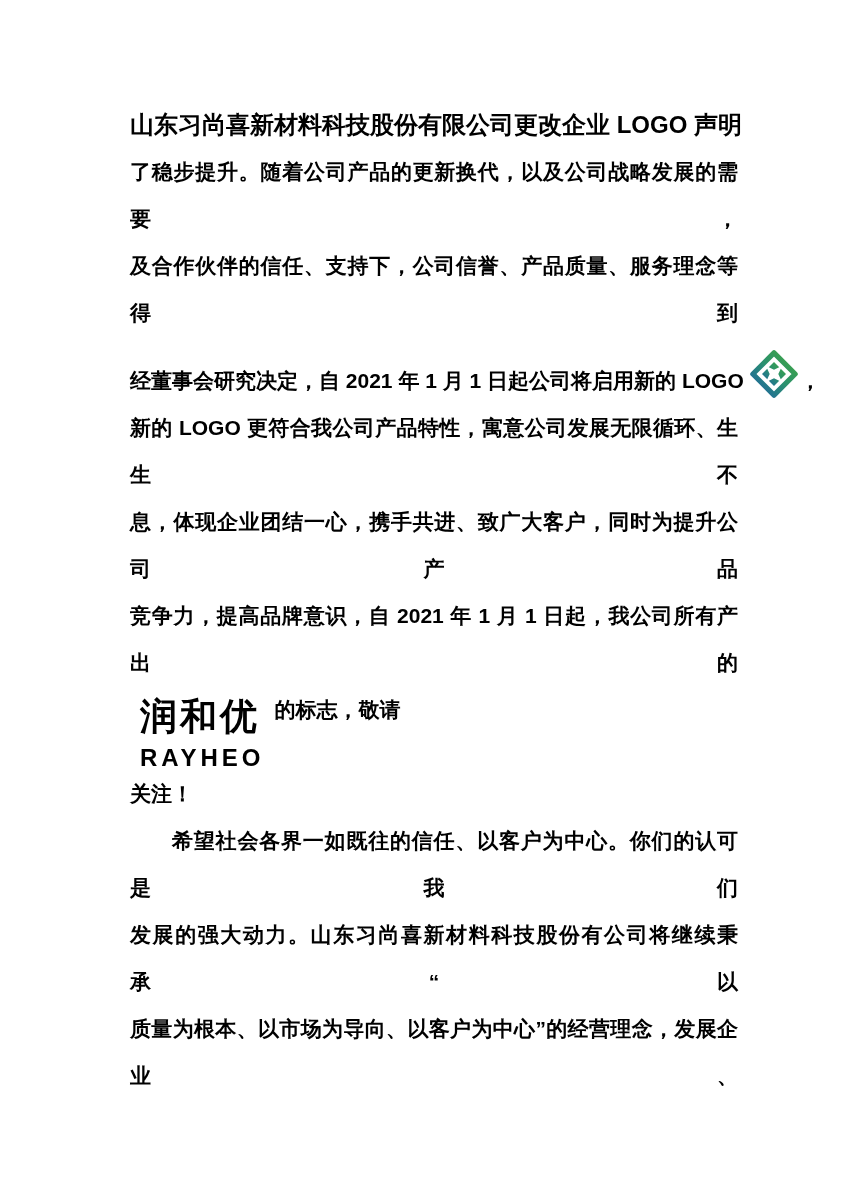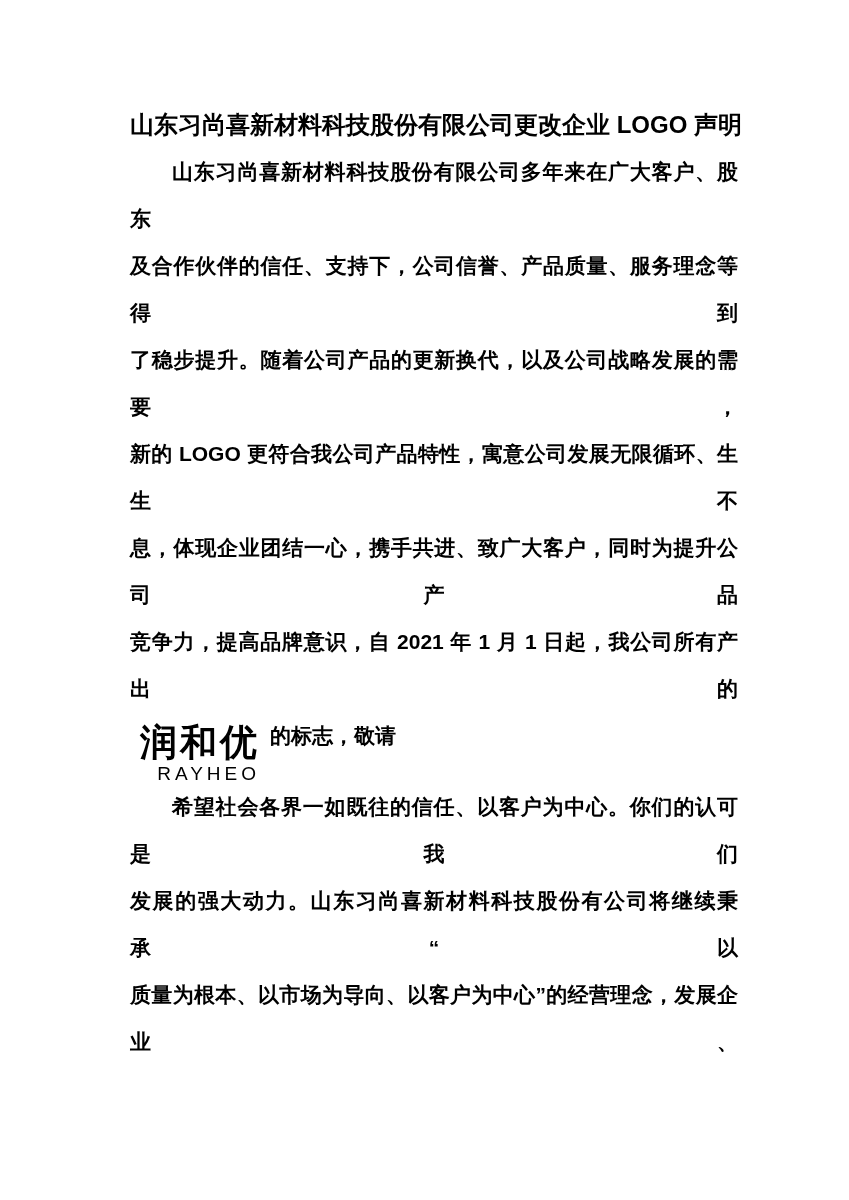--- a/index.html
+++ b/index.html
@@ -50,62 +50,76 @@
     display: inline-block;
     width: 48px;
     height: 48px;
     vertical-align: -10px;
     margin-left: 6px;
     margin-right: 2px;
   }
   .brand {
     display: inline-flex;
     flex-direction: column;
-    align-items: flex-end;
+    align-items: flex-start;
     vertical-align: -12px;
     margin: 0 10px;
     line-height: 1;
   }
   .brand-cn {
     font-size: 37px;
     font-weight: bold;
     letter-spacing: 3px;
     line-height: 1.1;
   }
   .brand-en {
-    font-size: 19px;
-    font-weight: normal;
+    font-size: 24px;
+    font-weight: bold;
     letter-spacing: 4px;
-    margin-top: 0;
+    margin-top: 8px;
   }
 </style>
 </head>
 <body>
 
 <div class="page">
   <div class="content">
 
     <div class="doc-title">山东习尚喜新材料科技股份有限公司更改企业 LOGO 声明</div>
 
 
-    <div class="line just indent">山东习尚喜新材料科技股份有限公司多年来在广大客户、股东</div>
+    <div class="line just">了稳步提升。随着公司产品的更新换代，以及公司战略发展的需要，</div>
     <div class="line just">及合作伙伴的信任、支持下，公司信誉、产品质量、服务理念等得到</div>
-    <div class="line just">了稳步提升。随着公司产品的更新换代，以及公司战略发展的需要，</div>
 
+    <div class="line logo-line">
+      <span>经董事会研究决定，自 2021 年 1 月 1 日起公司将启用新的 LOGO</span><span class="company-logo"><svg viewBox="0 0 100 100" width="48" height="48" aria-hidden="true">
+          <defs>
+            <linearGradient id="logoGrad" x1="0%" y1="100%" x2="100%" y2="0%">
+              <stop offset="0%" stop-color="#1d5fa7"></stop>
+              <stop offset="50%" stop-color="#2a9070"></stop>
+              <stop offset="100%" stop-color="#41a83e"></stop>
+            </linearGradient>
+          </defs>
+          <path d="M50 6 L94 50 L50 94 L6 50 Z" fill="none" stroke="url(#logoGrad)" stroke-width="11" stroke-linejoin="round"></path>
+          <path d="M50 25 L75 50 L50 75 L25 50 Z" fill="url(#logoGrad)"></path>
+          <path d="M33 33 L50 41 L67 33 L59 50 L67 67 L50 59 L33 67 L41 50 Z" fill="#ffffff"></path>
+        </svg></span><span>，</span>
+    </div>
 
     <div class="line just">新的 LOGO 更符合我公司产品特性，寓意公司发展无限循环、生生不</div>
     <div class="line just">息，体现企业团结一心，携手共进、致广大客户，同时为提升公司产品</div>
     <div class="line just">竞争力，提高品牌意识，自 2021 年 1 月 1 日起，我公司所有产出的</div>
 
     <div class="line">
       <span class="brand">
           <span class="brand-cn">润和优</span>
           <span class="brand-en">RAYHEO</span>
         </span><span>的标志，敬请</span>
     </div>
 
+    <div class="line">关注！</div>
 
     <div class="line just indent">希望社会各界一如既往的信任、以客户为中心。你们的认可是我们</div>
     <div class="line just">发展的强大动力。山东习尚喜新材料科技股份有公司将继续秉承“以</div>
     <div class="line just">质量为根本、以市场为导向、以客户为中心”的经营理念，发展企业、</div>
 
   </div>
 </div>
 
 </body></html>

